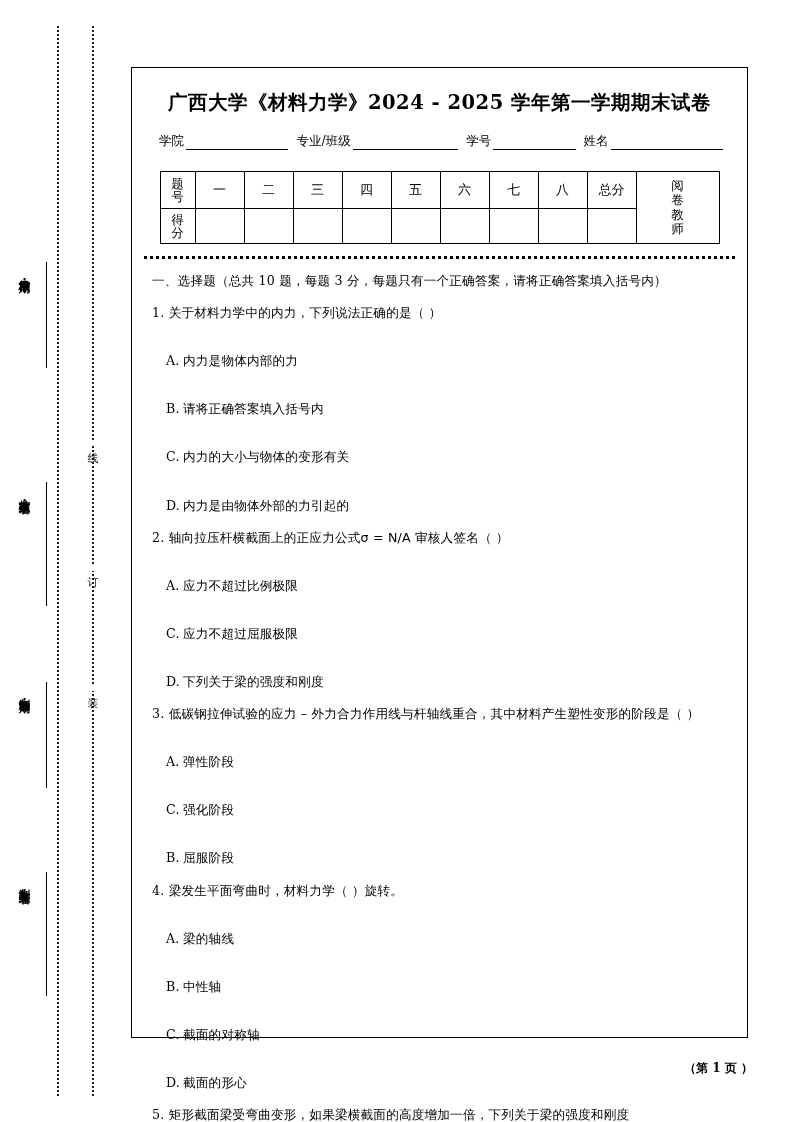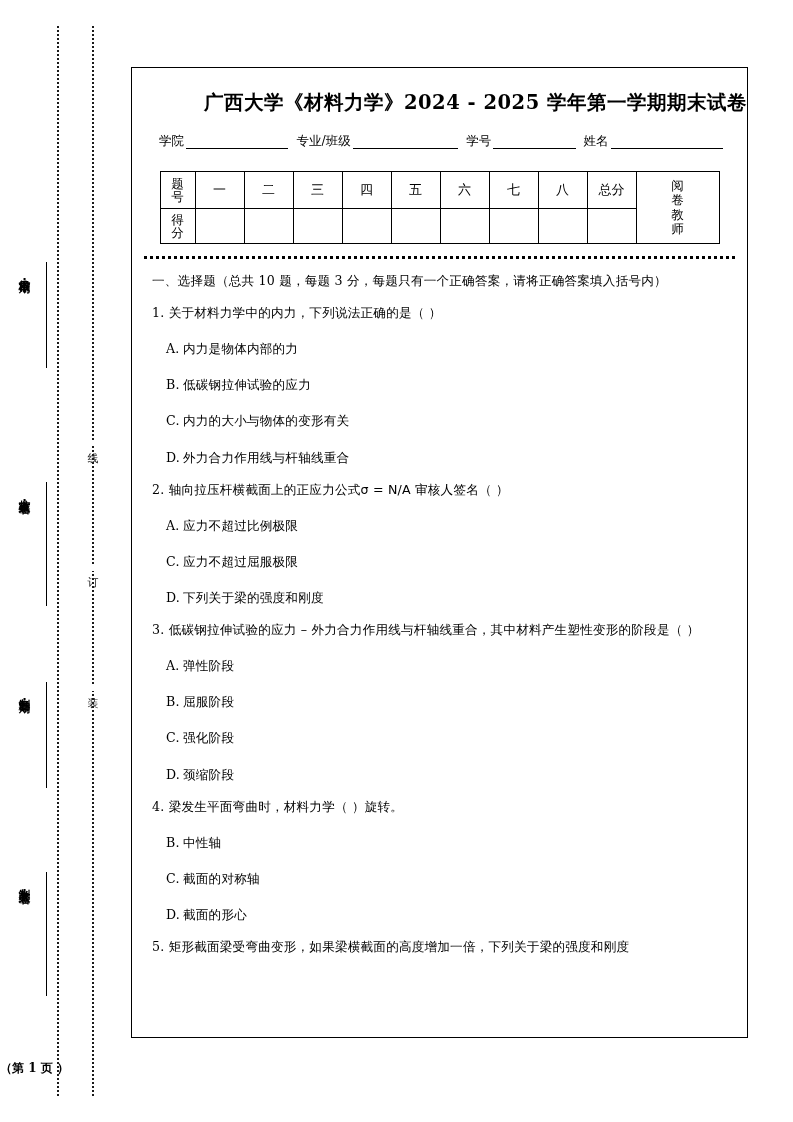--- a/index.html
+++ b/index.html
@@ -70,34 +70,34 @@
     left: 131px;
     top: 67px;
     width: 617px;
     height: 971px;
     border: 1.2px solid #000;
     box-sizing: border-box;
     padding: 0;
   }
 
   .title {
-    text-align: right;
+    text-align: center;
     font-size: 19.5px;
     font-weight: bold;
     letter-spacing: 0.5px;
     margin: 21px 0 0 0;
     font-family: "DejaVu Serif", "Liberation Serif", serif;
     white-space: nowrap;
   }
 
   .idline {
     margin: 17px 24px 0 27px;
     font-size: 12.5px;
     display: flex;
-    align-items: center;
+    align-items: flex-end;
     white-space: nowrap;
   }
   .idline .lbl { flex: 0 0 auto; padding-right: 2px; }
   .idline .blank {
     flex: 1 1 auto;
     border-bottom: 1px solid #000;
     height: 13px;
     margin-right: 8px;
   }
   .idline .blank.b1 { flex-grow: 1.02; }
@@ -153,36 +153,36 @@
     letter-spacing: 0.2px;
     text-align: justify;
   }
   .qtext {
     margin-top: 16px;
     padding-right: 4px;
     text-align: justify;
     letter-spacing: 0.2px;
   }
   .opt {
-    margin-top: 20px;
+    margin-top: 32px;
     padding-left: 14px;
     letter-spacing: 0.2px;
   }
   .opt .mark { display: inline-block; min-width: 17px; }
   .formula {
     font-family: "DejaVu Sans", "Liberation Sans", sans-serif;
     font-size: 12.6px;
   }
 
   .footer {
     position: absolute;
     left: 0;
     top: 1060px;
     width: 753px;
-    text-align: left;
+    text-align: right;
     font-size: 12px;
     font-weight: bold;
     font-family: "DejaVu Serif", "Liberation Serif", serif;
   }
 </style>
 </head>
 <body>
 
 <div class="margin-col">
   <div class="vtext" style="left:18px; top:270px;">审核日期:</div>
@@ -266,27 +266,27 @@
     <div class="sec-head">一、选择题（总共 10 题，每题 3 分，每题只有一个正确答案，请将正确答案填入括号内）</div>
 
     <div class="qtext">
       <span>1.</span>
       <span>关于材料力学中的内力，下列说法正确的是（   ）</span>
     </div>
     <div class="opt">
       <span class="mark">A.</span><span>内力是物体内部的力</span>
     </div>
     <div class="opt">
-      <span class="mark">B.</span><span>低碳钢拉伸试验的应力</span>
+      <span class="mark">B.</span><span>请将正确答案填入括号内</span>
     </div>
     <div class="opt">
       <span class="mark">C.</span><span>内力的大小与物体的变形有关</span>
     </div>
     <div class="opt">
-      <span class="mark">D.</span><span>外力合力作用线与杆轴线重合</span>
+      <span class="mark">D.</span><span>内力是由物体外部的力引起的</span>
     </div>
 
     <div class="qtext">
       <span>2.</span>
       <span>轴向拉压杆横截面上的正应力公式</span><span class="formula">σ = N/A</span>
       <span>审核人签名（   ）</span>
     </div>
     <div class="opt">
       <span class="mark">A.</span><span>应力不超过比例极限</span>
     </div>
@@ -298,34 +298,34 @@
     </div>
 
     <div class="qtext">
       <span>3.</span>
       <span>低碳钢拉伸试验的应力 – 外力合力作用线与杆轴线重合，其中材料产生塑性变形的阶段是（   ）</span>
     </div>
     <div class="opt">
       <span class="mark">A.</span><span>弹性阶段</span>
     </div>
     <div class="opt">
+      <span class="mark">C.</span><span>强化阶段</span>
+    </div>
+    <div class="opt">
       <span class="mark">B.</span><span>屈服阶段</span>
-    </div>
-    <div class="opt">
-      <span class="mark">C.</span><span>强化阶段</span>
-    </div>
-    <div class="opt">
-      <span class="mark">D.</span><span>颈缩阶段</span>
     </div>
 
     <div class="qtext">
       <span>4.</span>
       <span>梁发生平面弯曲时，材料力学（   ）旋转。</span>
     </div>
     <div class="opt">
+      <span class="mark">A.</span><span>梁的轴线</span>
+    </div>
+    <div class="opt">
       <span class="mark">B.</span><span>中性轴</span>
     </div>
     <div class="opt">
       <span class="mark">C.</span><span>截面的对称轴</span>
     </div>
     <div class="opt">
       <span class="mark">D.</span><span>截面的形心</span>
     </div>
 
     <div class="qtext">

